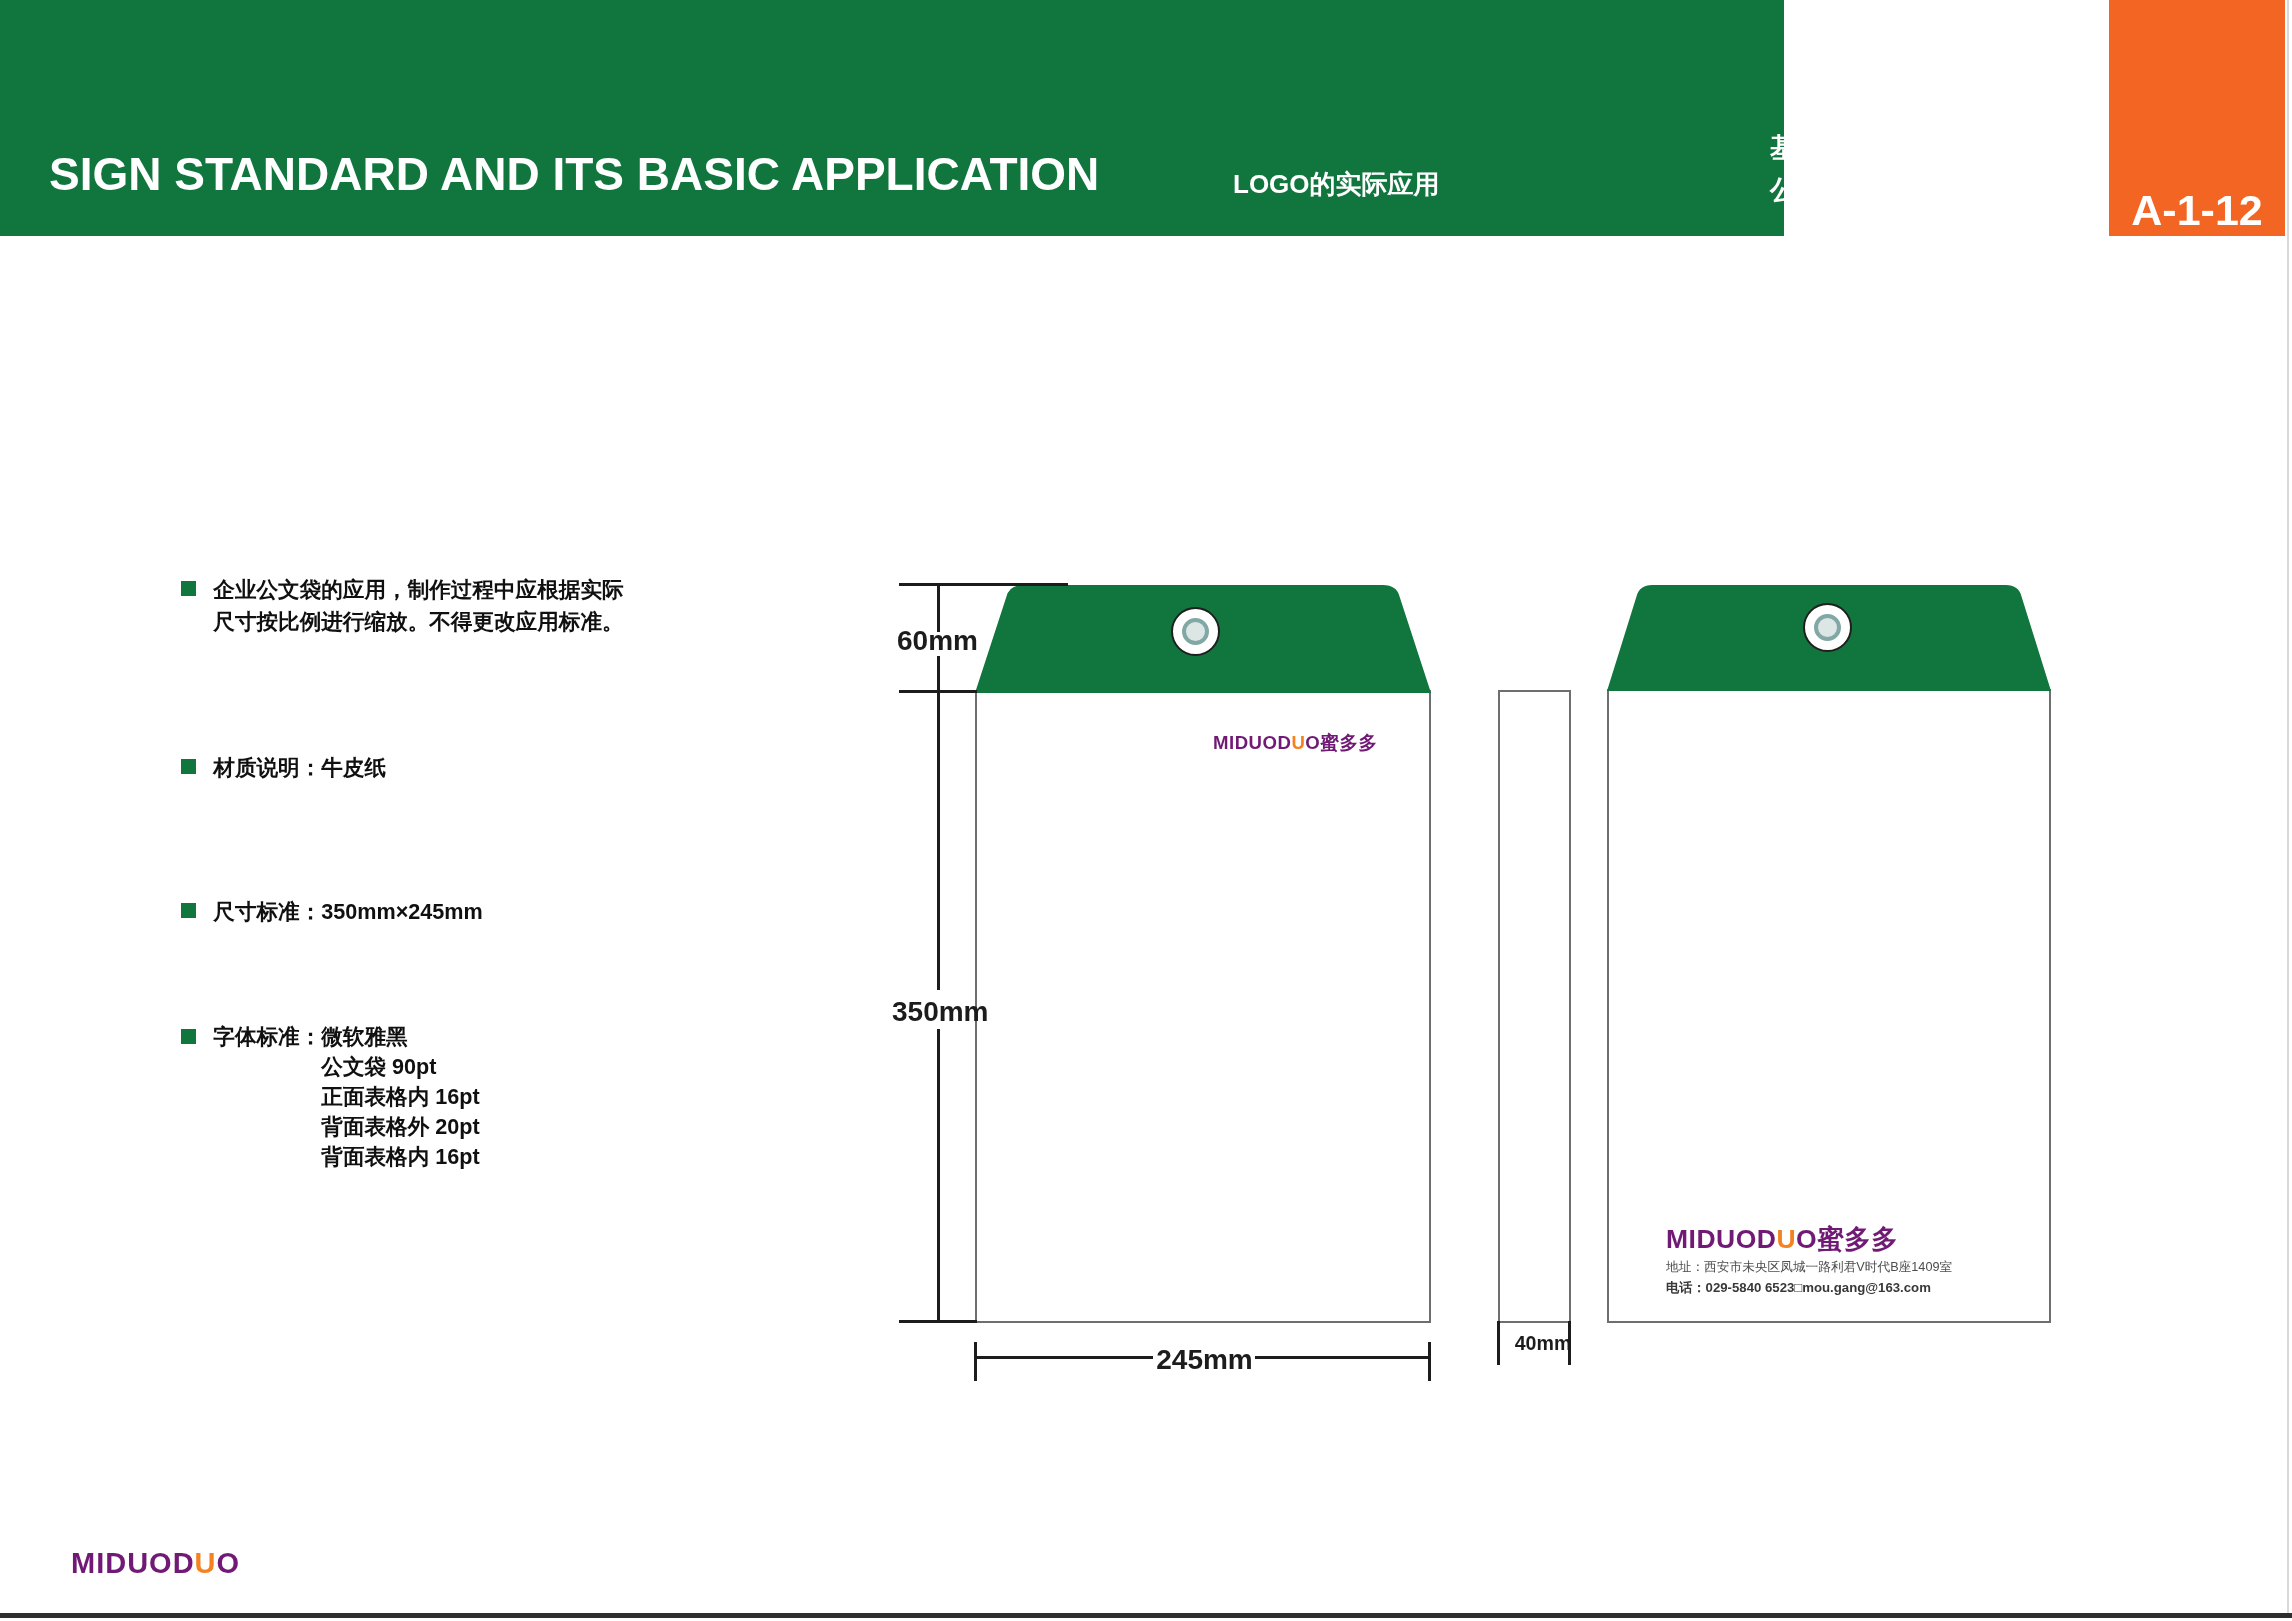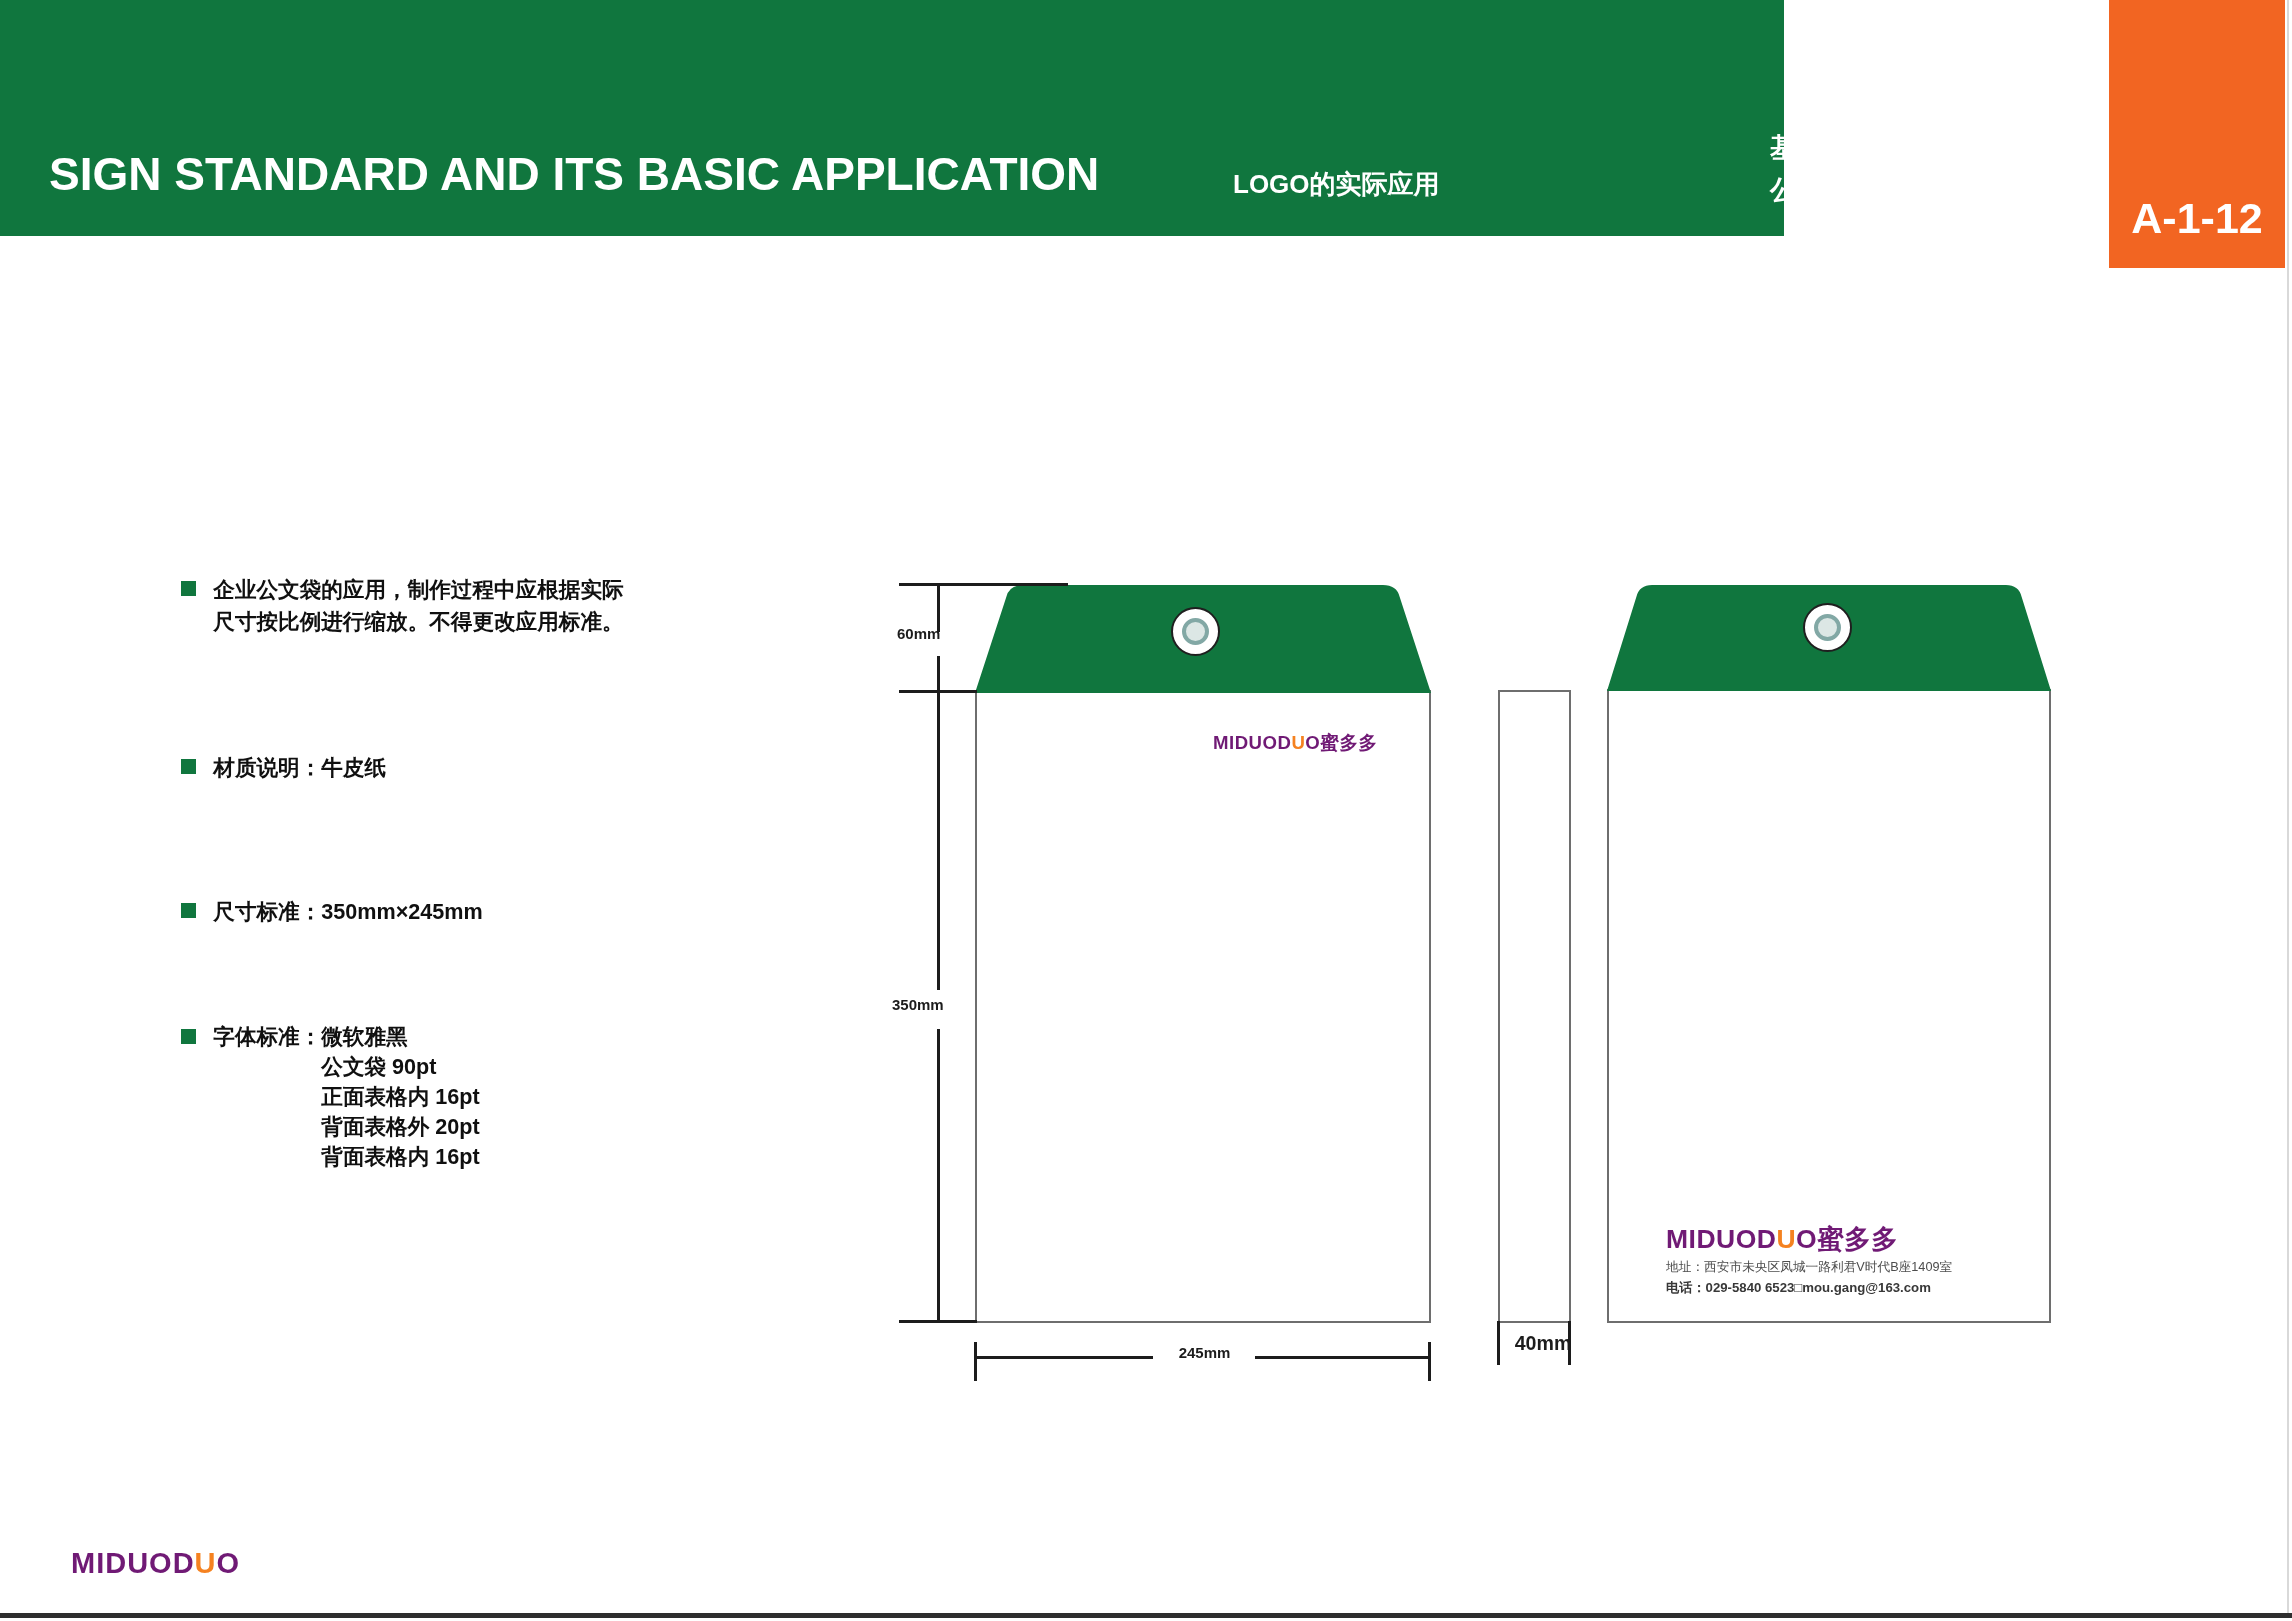--- a/index.html
+++ b/index.html
@@ -15,22 +15,22 @@
   }
   .header-subtitle{
     position:absolute;left:1233px;top:167px;
     font-size:26px;font-weight:bold;color:#ffffff;white-space:nowrap;
   }
   .header-category{
     position:absolute;left:1770px;top:127px;
     font-size:27.4px;font-weight:bold;color:#ffffff;line-height:42px;white-space:nowrap;
   }
   .page-code-box{
-    position:absolute;left:2109px;top:0;width:176px;height:268px;background:#F26522;
-    display:flex;align-items:flex-end;justify-content:center;box-sizing:border-box;padding-bottom:25px;
+    position:absolute;left:2109px;top:0;width:176px;height:236px;background:#F26522;
+    display:flex;align-items:flex-end;justify-content:center;box-sizing:border-box;padding-bottom:1px;
   }
   .page-code-box span{font-size:43px;font-weight:bold;color:#ffffff;}
   
   .bottom-line{position:absolute;left:0;top:1613px;width:2293px;height:4.9px;background:#2e2e2e;}
   .right-line{position:absolute;left:2287px;top:0;width:2px;height:1618px;background:#d9d9d9;}
   
   .note{position:absolute;left:181px;display:flex;align-items:flex-start;}
   .note .bullet{flex:none;width:14.7px;height:14.7px;background:#10763E;margin-top:6.9px;}
   .note .note-text{margin-left:17.6px;font-size:21.6px;font-weight:bold;color:#101010;line-height:32px;white-space:nowrap;}
   .note1{top:574px;} .note2{top:752px;} .note3{top:896px;} .note4{top:1022px;}
@@ -56,21 +56,21 @@
   
   .brand-logo{position:absolute;font-weight:bold;white-space:nowrap;letter-spacing:0.5px;}
   .lg{color:#701a75;} .lo{color:#F58220;}
   .front-logo{left:1213px;top:730px;font-size:18.6px;}
   .back-logo{left:1666px;top:1221px;font-size:26.5px;}
   .footer-logo{left:71px;top:1547px;font-size:29px;letter-spacing:1px;}
   .back-address{position:absolute;left:1666px;top:1259px;font-size:12.7px;color:#4d4d4d;white-space:nowrap;}
   .back-phone{position:absolute;left:1666px;top:1279px;font-size:13.2px;font-weight:bold;color:#383838;white-space:nowrap;}
   
   .ln{position:absolute;background:#1c1c1c;}
-  .dim-label{position:absolute;font-size:15px;font-weight:bold;color:#1c1c1c;white-space:nowrap;}
+  .dim-label{position:absolute;font-size:28px;font-weight:bold;color:#1c1c1c;white-space:nowrap;}
   .dim-label.centered{text-align:center;}
   .label-40{font-size:19.6px;}
 </style>
 </head>
 <body>
 
 <div class="page">
 
   <div class="header-bar">
     <h1 class="page-title">SIGN STANDARD AND ITS BASIC APPLICATION</h1>

